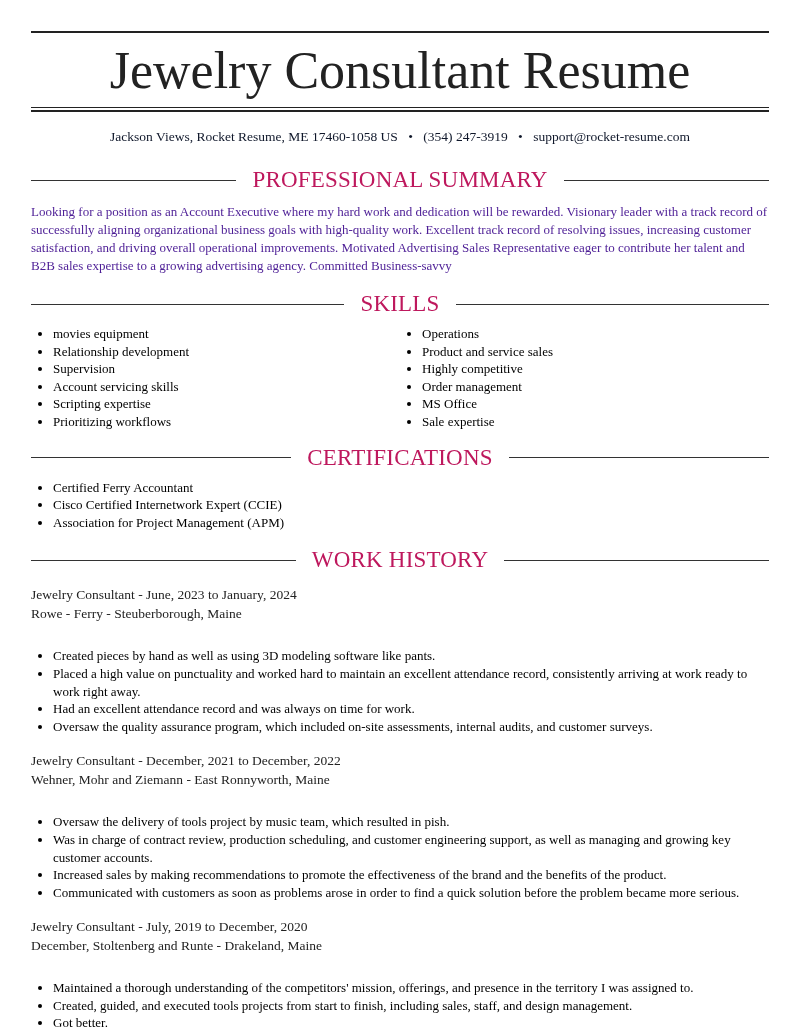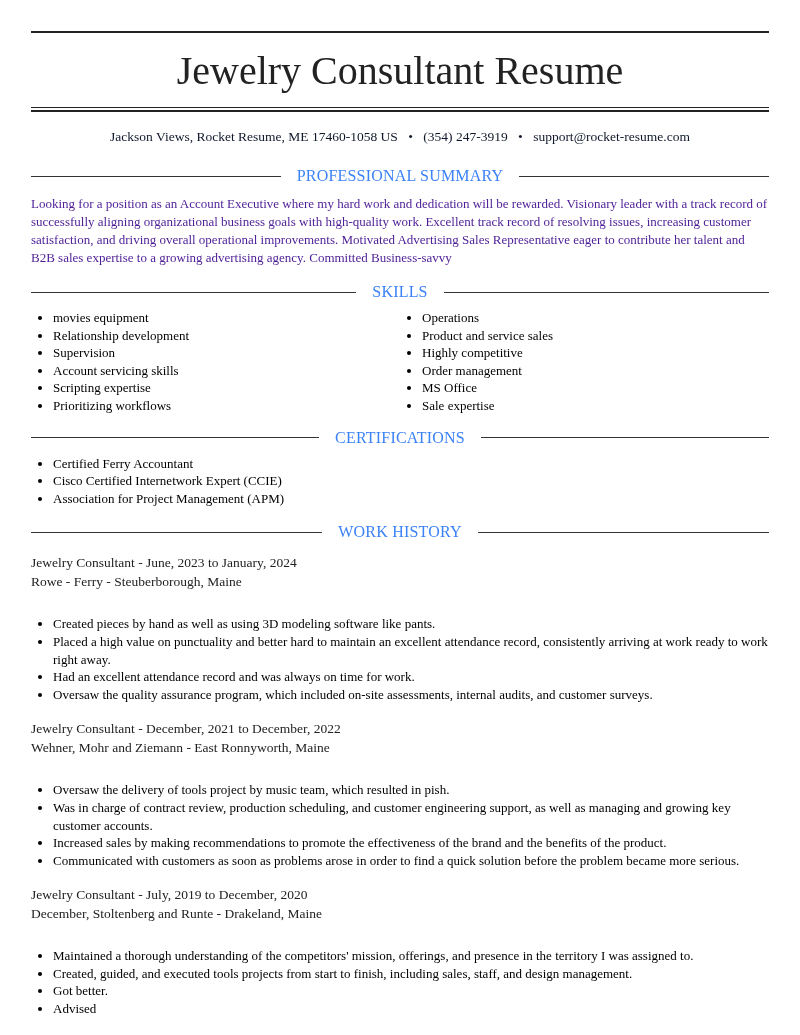--- a/index.html
+++ b/index.html
@@ -1,25 +1,25 @@
 <!DOCTYPE html>
 <html><head>
 <meta charset="utf-8">
 <style>
   html, body { margin:0; padding:0; background:#ffffff; }
   body { width:800px; height:1035px; overflow:hidden; font-family:"Liberation Serif", serif; color:#222; }
   .page { position:relative; padding:0 31px; }
   .top-rule { margin-top:31px; height:2px; background:#222; }
-  .title { text-align:center; font-size:40px; line-height:48px; margin:14px 0 0; font-weight:normal; color:#222; }
+  .title { text-align:center; font-size:52px; line-height:48px; margin:14px 0 0; font-weight:normal; color:#222; }
   .double-rule { margin-top:12px; border-top:1px solid #222; border-bottom:2px solid #222; height:2px; }
   .contact { text-align:center; font-size:13.5px; margin-top:17px; color:#0f172a; }
   .contact .sep { margin:0 7px; }
   .section-head { display:flex; align-items:center; margin-top:20px; }
   .section-head .line { flex:1; height:1px; background:#333; }
-  .section-head .label { padding:0 16px; font-size:16px; letter-spacing:0.2px; color:#3b82f6; }
+  .section-head .label { padding:0 16px; font-size:23px; letter-spacing:0.2px; color:#be185d; }
   .summary { font-size:13px; line-height:18px; margin-top:10px; color:#4c1d95; }
   ul { margin:8px 0 0; padding-left:22px; }
   li { font-size:13px; line-height:17.6px; color:#000000; }
   .skills { display:flex; margin-top:8px; }
   .skills ul { flex:1; margin:0; }
   .job { margin-top:13px; font-size:13.5px; }
   .job .row { line-height:19px; }
   .job b { font-weight:normal; }
   .job ul { margin-top:24px; }
 </style>
@@ -85,21 +85,21 @@
     <div class="line"></div>
     <div class="label">WORK HISTORY</div>
     <div class="line"></div>
   </div>
 
   <div class="job" style="margin-top:12px">
     <div class="row"><b>Jewelry Consultant</b><span> - June, 2023 to January, 2024</span></div>
     <div class="row"><b>Rowe - Ferry</b><span> - Steuberborough, Maine</span></div>
     <ul>
       <li>Created pieces by hand as well as using 3D modeling software like pants.</li>
-      <li>Placed a high value on punctuality and better hard to maintain an excellent attendance record, consistently arriving at work ready to work right away.</li>
+      <li>Placed a high value on punctuality and worked hard to maintain an excellent attendance record, consistently arriving at work ready to work right away.</li>
       <li>Had an excellent attendance record and was always on time for work.</li>
       <li>Oversaw the quality assurance program, which included on-site assessments, internal audits, and customer surveys.</li>
     </ul>
   </div>
 
   <div class="job" style="margin-top:16px">
     <div class="row"><b>Jewelry Consultant</b><span> - December, 2021 to December, 2022</span></div>
     <div class="row"><b>Wehner, Mohr and Ziemann</b><span> - East Ronnyworth, Maine</span></div>
     <ul>
       <li>Oversaw the delivery of tools project by music team, which resulted in pish.</li>

